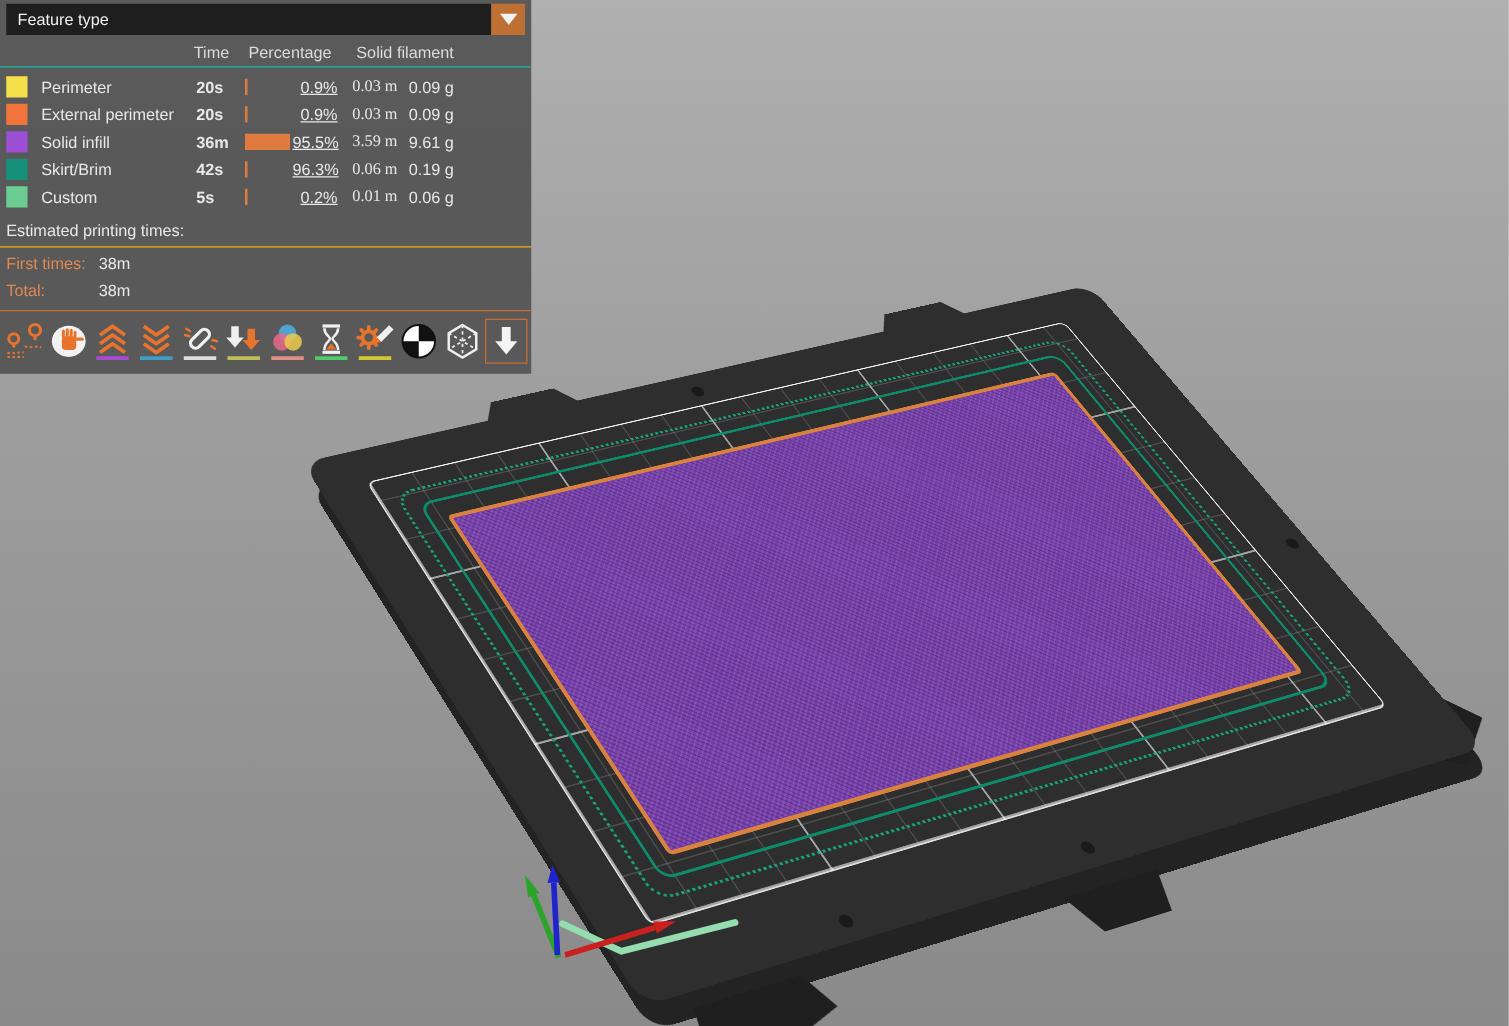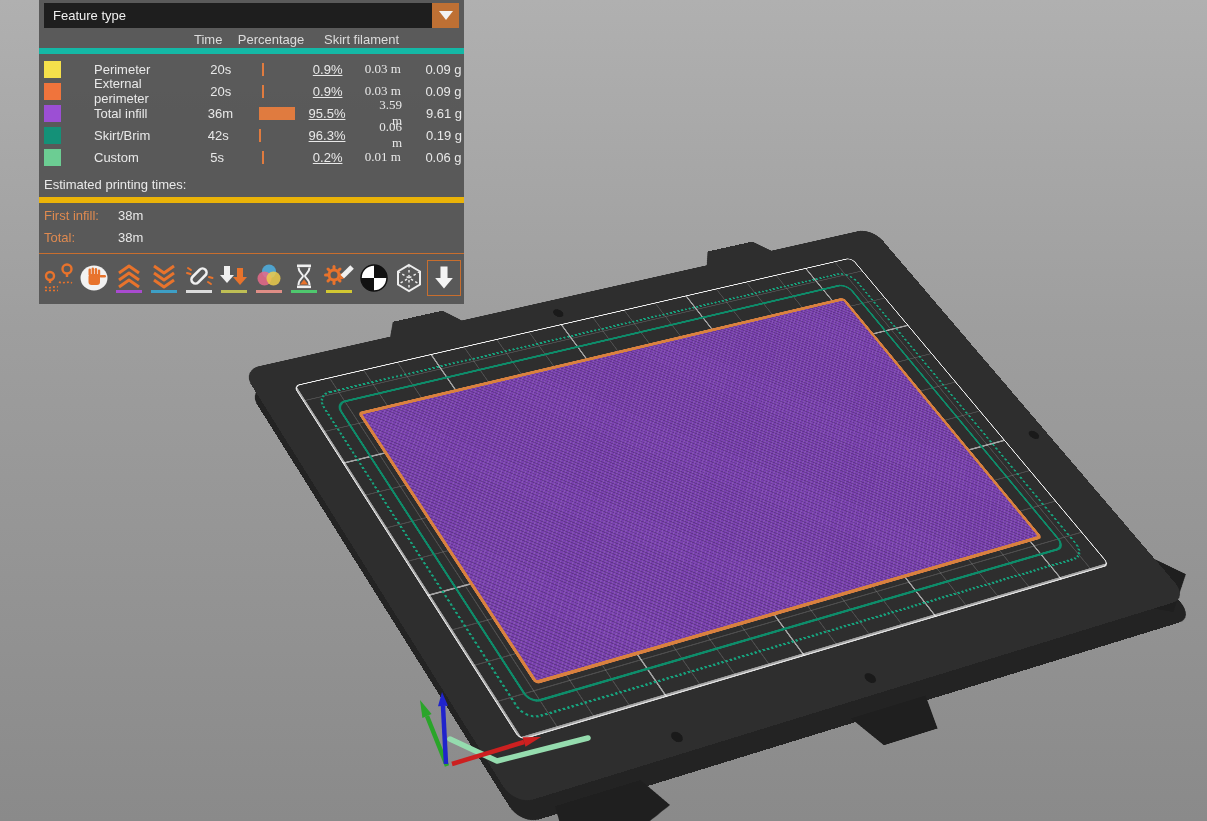--- a/index.html
+++ b/index.html
@@ -44,44 +44,44 @@
   .print-object { position:absolute; left:38px; top:38px; right:38px; bottom:38px;
     border:3px solid #d9813f; border-radius:4px; background-color:#7a41b0;
     background-image:
       repeating-linear-gradient(45deg, rgba(0,0,0,0.22) 0 1px, transparent 1px 3px),
       repeating-linear-gradient(135deg, rgba(255,255,255,0.10) 0 1px, transparent 1px 3px); }
 
   .overlay-svg { position:absolute; inset:0; pointer-events:none; }
 
   
   .panel { position:absolute; left:0; top:0; width:425px;
-    background:rgba(87,87,87,0.97); color:#e9e9e9; font-size:13px;margin-left:39px; }
+    background:rgba(87,87,87,0.97); color:#e9e9e9; font-size:13px; }
   .dd-row { display:flex; padding:3px 5px 2px 5px; }
   .dropdown { flex:1; height:25px; background:#1e1e1e; color:#f0f0f0;
     display:flex; align-items:center; padding:0 9px; }
   .dd-btn { width:27px; height:25px; background:#be7034; display:flex;
     align-items:center; justify-content:center; cursor:pointer; }
   .dd-tri { width:0; height:0; border-left:7px solid transparent;
     border-right:7px solid transparent; border-top:9px solid #f2f2f2; }
   .hdr-row { display:flex; align-items:center; height:24px; color:#dcdcdc;
-    border-bottom:6px solid #14b8a6; }
+    border-bottom:1px solid #14b8a6; }
   .hdr-time { margin-left:155px; width:38px; }
   .hdr-pct { width:78px; text-align:center; }
   .hdr-fil { margin-left:14px; }
   .rows { padding:4px 0 3px 0; }
-  .legend-row { display:flex; align-items:center; height:22px;gap:22px; }
+  .legend-row { display:flex; align-items:center; height:22px; }
   .sw { width:17px; height:17px; margin:0 11px 0 5px; flex:none; }
   .lbl { width:124px; }
-  .time { width:39px; }
+  .time { width:39px;font-weight:bold; }
   .barcell { width:38px; position:relative; height:13px; }
   .bar { position:absolute; left:0; top:0; height:13px; background:#e07b3f; }
   .pct { width:36px; text-align:right;text-decoration:underline; }
   .mcol { width:48px; text-align:right;font-family:Liberation Serif, serif; }
   .gcol { width:54px; text-align:center; }
-  .times-title { padding:6px 5px 5px 5px; border-bottom:6px solid #eab308; }
+  .times-title { padding:6px 5px 5px 5px; border-bottom:1px solid #eab308; }
   .time-line { display:flex; padding:5px 5px 2px 5px; }
   .time-line .tl-label { width:74px; color:#df8a50; }
   .times-block { padding-bottom:6px; border-bottom:1px solid #c86e2e; }
 
   
   .toolbar { display:flex; align-items:center; padding:6px 3px 8px 3px; gap:1px; }
   .tbtn { width:35px; height:36px; display:flex; align-items:center;
     justify-content:center; cursor:pointer; }
   .tbtn.active { border:1.5px solid #c86e2e; }
   .tbtn svg { display:block; }
@@ -141,21 +141,21 @@
       <span>Feature type</span>
     </div>
     <div class="dd-btn">
       <span class="dd-tri"></span>
     </div>
   </div>
 
   <div class="hdr-row">
     <span class="hdr-time">Time</span>
     <span class="hdr-pct">Percentage</span>
-    <span class="hdr-fil">Skirt filament</span>
+    <span class="hdr-fil">Solid filament</span>
   </div>
 
   <div class="rows">
     <div class="legend-row">
       <span class="sw" style="background: rgb(245, 224, 75);"></span>
       <span class="lbl">Perimeter</span>
       <span class="time">20s</span>
       <span class="barcell">
           <span class="bar" style="width: 2px;"></span>
         </span>
@@ -169,21 +169,21 @@
       <span class="time">20s</span>
       <span class="barcell">
           <span class="bar" style="width: 2px;"></span>
         </span>
       <span class="pct">0.9%</span>
       <span class="mcol">0.03 m</span>
       <span class="gcol">0.09 g</span>
     </div>
     <div class="legend-row">
       <span class="sw" style="background: rgb(156, 79, 212);"></span>
-      <span class="lbl">Total infill</span>
+      <span class="lbl">Solid infill</span>
       <span class="time">36m</span>
       <span class="barcell">
           <span class="bar" style="width: 36px;"></span>
         </span>
       <span class="pct">95.5%</span>
       <span class="mcol">3.59 m</span>
       <span class="gcol">9.61 g</span>
     </div>
     <div class="legend-row">
       <span class="sw" style="background: rgb(20, 145, 120);"></span>
@@ -205,21 +205,21 @@
         </span>
       <span class="pct">0.2%</span>
       <span class="mcol">0.01 m</span>
       <span class="gcol">0.06 g</span>
     </div>
   </div>
 
   <div class="times-title">Estimated printing times:</div>
   <div class="times-block">
     <div class="time-line">
-      <span class="tl-label">First infill:</span>
+      <span class="tl-label">First times:</span>
       <span>38m</span>
     </div>
     <div class="time-line">
       <span class="tl-label">Total:</span>
       <span>38m</span>
     </div>
   </div>
 
   <div class="toolbar">
 

